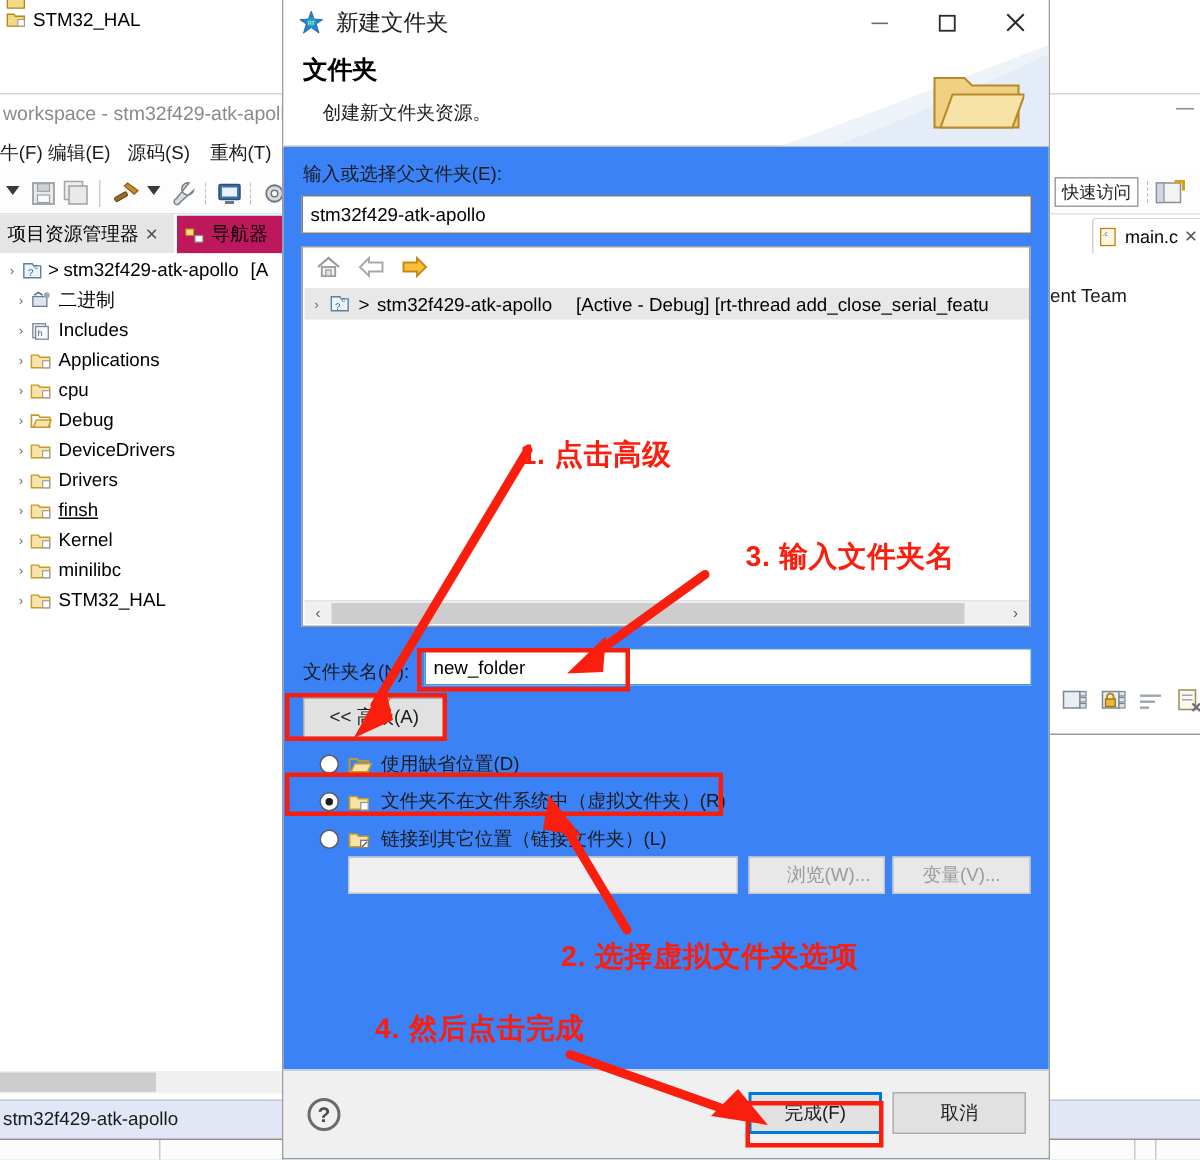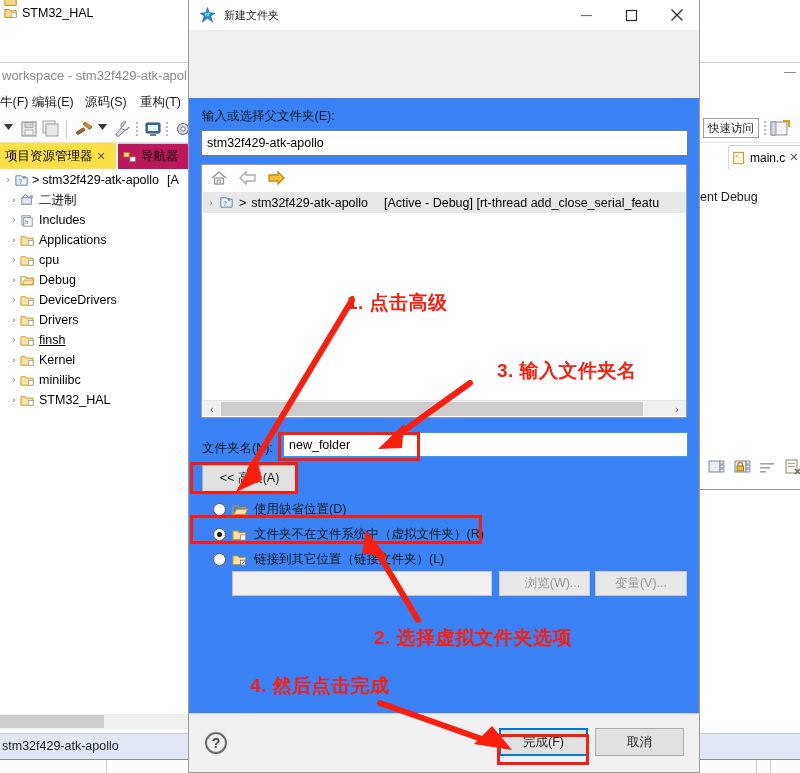--- a/index.html
+++ b/index.html
@@ -68,21 +68,21 @@
   }
 
   
   .view-tabs {
     position: absolute; left: 0; top: 143px; width: 190px; height: 26px;
   }
   .view-tab {
     position: absolute; top: 0; height: 26px; display: flex; align-items: center;
     gap: 4px; font-size: 12.5px; color: #000; padding: 0 5px; white-space: nowrap;
   }
-  .view-tab.active { background: #fde047; }
+  .view-tab.active { background: #e5e5e5; }
   .view-tab.inactive {
     background: #be185d; border-top: 1px solid #b9cfe8; border-right: 1px solid #b9cfe8;
     border-top-right-radius: 3px;
   }
 
   .tree-panel {
     position: absolute; left: 0; top: 169px; width: 190px; height: 545px;
     background: #ffffff; overflow: hidden; border-top: 1px solid #ffffff;
   }
   .tree-row {
@@ -149,21 +149,21 @@
   .dialog {
     position: absolute; left: 188px; top: 0; width: 512px; height: 773px;
     background: #f0f0f0; border: 1px solid #9b9b9b; border-top: none;
     box-shadow: 0 0 0 0 rgba(0,0,0,0);
   }
   .dlg-titlebar {
     position: absolute; left: 0; top: 0; width: 510px; height: 30px;
     background: #ffffff; display: flex; align-items: center;
   }
   .dlg-title-text {
-    font-size: 11px; color: #1a1a1a; margin-left: 8px; white-space: nowrap;
+    font-size: 15px; color: #1a1a1a; margin-left: 8px; white-space: nowrap;
   }
   .dlg-winbtn {
     position: absolute; top: 0; width: 45px; height: 30px;
     display: flex; align-items: center; justify-content: center;
     color: #4a4a4a;
   }
   .dlg-header {
     position: absolute; left: 0; top: 30px; width: 510px; height: 68px;
     background: #ffffff; border-bottom: 1px solid #bfbfbf; overflow: hidden;
   }
@@ -512,21 +512,21 @@
       <div class="editor-tab">
         <svg width="14" height="14" viewBox="0 0 16 16">
           <rect x="2" y="1.5" width="11" height="13" fill="#fdf6e3" stroke="#b8860b" stroke-width="1"></rect>
           <text x="3.5" y="7" font-size="5" fill="#2a6099" font-family="sans-serif">.c</text>
         </svg>
         <span>main.c</span>
         <span style="font-size:11px;color:#555;">✕</span>
       </div>
     </div>
 
-    <span class="team-menu">ent  Debug</span>
+    <span class="team-menu">ent  Team</span>
 
     <div class="right-toolbar2">
       <span class="rtb-ico" style="left:8px;">
         <svg width="18" height="18" viewBox="0 0 18 18">
           <rect x="1" y="3" width="11" height="11" fill="#e9eef3" stroke="#7a8794" stroke-width="1"></rect>
           <rect x="12" y="3" width="4" height="3" fill="#dde3e9" stroke="#7a8794" stroke-width="0.8"></rect>
           <rect x="12" y="7" width="4" height="3" fill="#dde3e9" stroke="#7a8794" stroke-width="0.8"></rect>
           <rect x="12" y="11" width="4" height="3" fill="#dde3e9" stroke="#7a8794" stroke-width="0.8"></rect>
         </svg>
       </span>
@@ -591,20 +591,36 @@
             <rect x="1.5" y="1.5" width="10" height="10" fill="none" stroke="#2a2a2a" stroke-width="1.2"></rect>
           </svg>
       </span>
       <span class="dlg-winbtn" style="right:0px;">
         <svg width="14" height="14" viewBox="0 0 14 14">
             <path d="M1.5 1.5 L12.5 12.5 M12.5 1.5 L1.5 12.5" stroke="#2a2a2a" stroke-width="1.3"></path>
           </svg>
       </span>
     </div>
 
+    <div class="dlg-header">
+      <div class="hdr-swoosh">
+        <svg width="200" height="68" viewBox="0 0 200 68">
+          <path d="M200 0 L200 68 L20 68 Q90 42 200 0 Z" fill="#eef3fa"></path>
+          <path d="M200 6 L200 68 L55 68 Q115 46 200 6 Z" fill="#e3ecf7"></path>
+        </svg>
+      </div>
+      <h1>文件夹</h1>
+      <span class="sub">创建新文件夹资源。</span>
+      <span style="position:absolute; right:16px; top:14px;">
+        <svg width="62" height="46" viewBox="0 0 62 46">
+          <path d="M2 8 L22 8 L27 13 L58 13 L58 41 L2 41 Z" fill="#f0d184" stroke="#b6892a" stroke-width="1.4"></path>
+          <path d="M6 41 L14 19 L62 19 L54 41 Z" fill="#f7e2a8" stroke="#b6892a" stroke-width="1.4"></path>
+        </svg>
+      </span>
+    </div>
 
     <div class="dlg-body">
 
       <span class="lbl" style="left:13px; top:10px;">输入或选择父文件夹(E):</span>
 
       <div class="textbox" style="left:12px; top:32px; width:487px; height:26px;">
         <span>stm32f429-atk-apollo</span>
       </div>
 
       <div class="tree-box">

